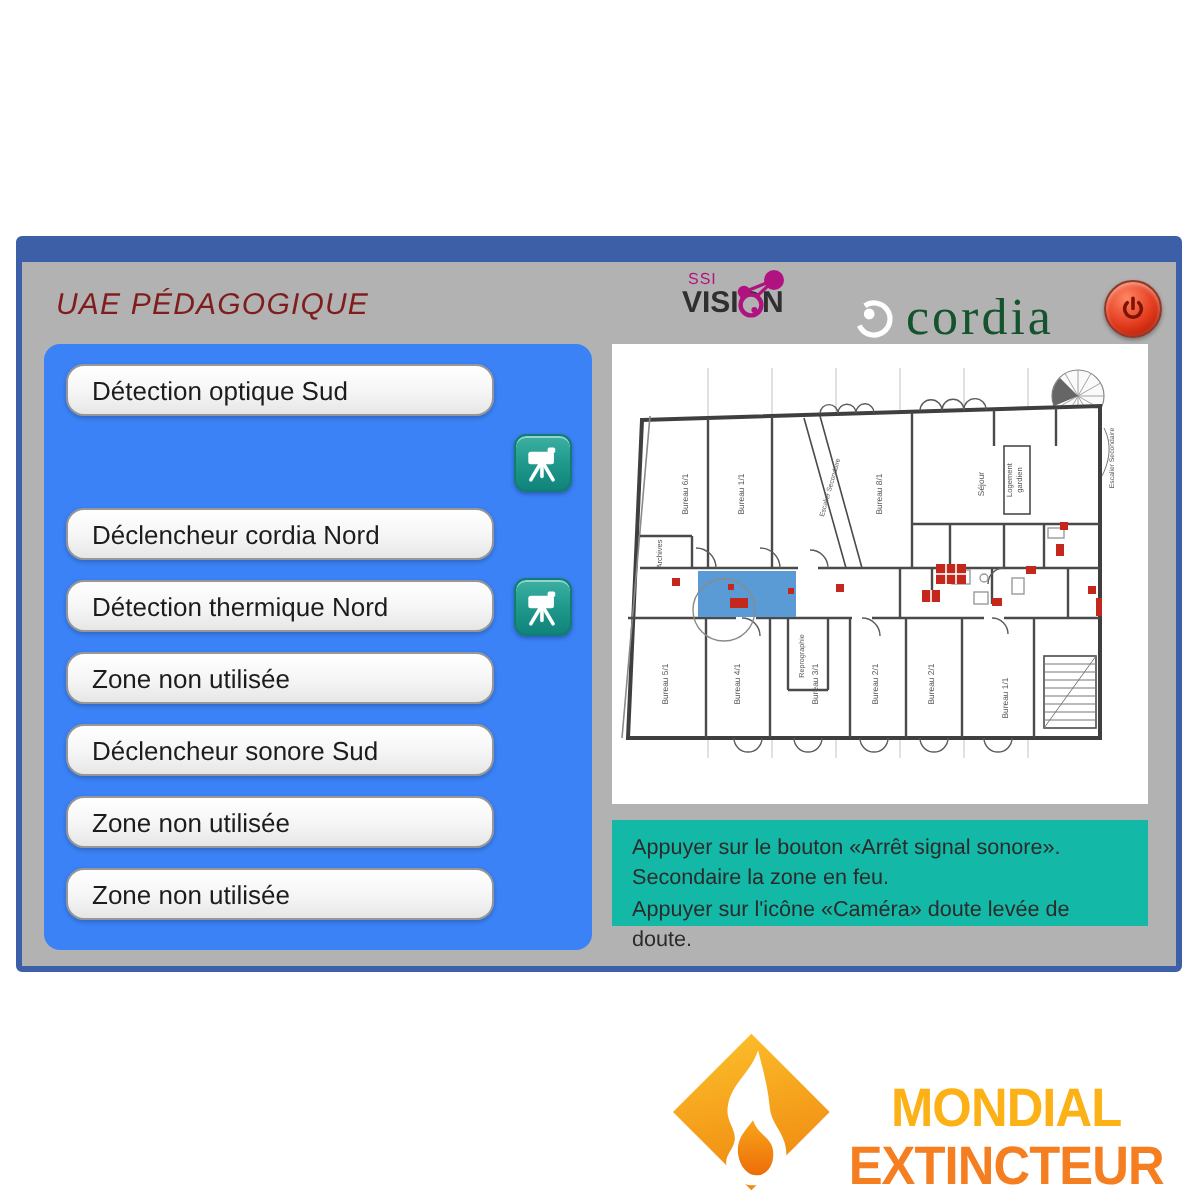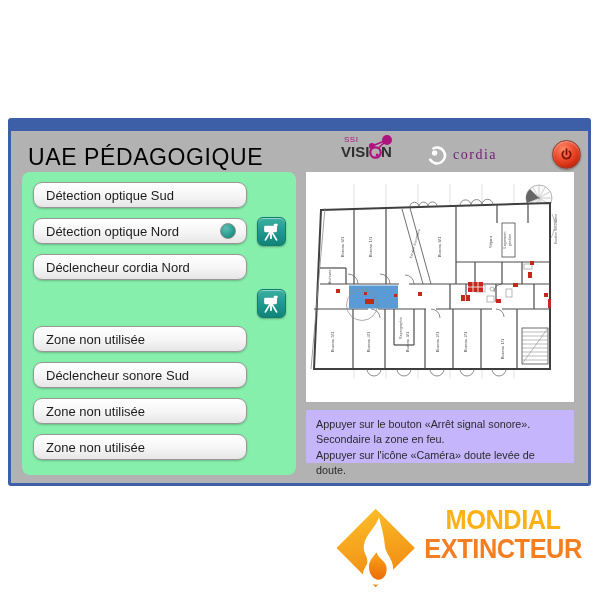--- a/index.html
+++ b/index.html
@@ -5,65 +5,65 @@
   html,body{margin:0;padding:0;}
   body{width:600px;height:600px;position:relative;background:#ffffff;
        font-family:"Liberation Sans",sans-serif;overflow:hidden;}
 
   
   .window{position:absolute;left:8px;top:118px;width:577px;height:352px;
           background:#b2b2b2;border:3px solid #3d5fa8;border-top-width:13px;
           border-radius:3px;}
   .win-content{position:absolute;inset:0;}
 
-  .title{position:absolute;left:17px;top:13px;font-size:23px;color:#000000;
-         letter-spacing:.6px;font-weight:400;white-space:nowrap;}
+  .title{position:absolute;left:17px;top:13px;font-size:15px;color:#7f1d1d;
+         letter-spacing:.6px;font-weight:400;white-space:nowrap;font-style:italic;}
 
   
   .ssi{position:absolute;left:330px;top:4px;width:58px;height:34px;}
   .ssi-top{position:absolute;left:3px;top:0;font-size:8px;font-weight:normal;color:#b0137f;letter-spacing:.5px;}
   .ssi-main{position:absolute;left:0;top:8px;font-size:15px;font-weight:bold;color:#2f2f2f;letter-spacing:0;}
   .ssi svg{position:absolute;left:0;top:0;overflow:visible;}
 
   
   .cordia{position:absolute;left:415px;top:13px;display:flex;align-items:center;gap:5px;}
-  .cordia-text{font-family:"Liberation Serif",serif;font-size:14px;color:#701a75;
+  .cordia-text{font-family:"Liberation Serif",serif;font-size:26px;color:#14532d;
                letter-spacing:1.5px;font-weight:500;text-align:center;}
 
   
   .power{position:absolute;left:541px;top:9px;width:27px;height:27px;border-radius:50%;
          background:radial-gradient(circle at 38% 30%, #ff8664, #e23a1c 55%, #a21504 95%);
          border:1px solid #8f3b2c;display:flex;align-items:center;justify-content:center;
          box-shadow:0 1px 2px rgba(0,0,0,.35), inset 0 1px 2px rgba(255,255,255,.5);cursor:pointer;}
 
   
   .zone-panel{position:absolute;left:11px;top:41px;width:274px;height:303px;
-              background:#86efac;border-radius:8px;box-sizing:border-box;padding-top:10px;}
+              background:#3b82f6;border-radius:8px;box-sizing:border-box;padding-top:10px;}
   .zone-row{display:flex;align-items:center;height:26px;margin:0 10px 10px 11px;}
   .zone-btn{flex:0 0 214px;height:26px;box-sizing:border-box;position:relative;
             border:1px solid #979797;border-radius:9px;
             background:linear-gradient(180deg,#ffffff 0%,#f5f5f5 55%,#e6e6e6 100%);
             display:flex;align-items:center;padding:0 12px;font-size:13px;color:#1c1c1c;
             box-shadow:0 1px 2px rgba(0,0,0,.22), inset 0 1px 0 #fff;cursor:pointer;white-space:nowrap;}
   .indicator{position:absolute;right:10px;top:50%;transform:translateY(-50%);
              width:14px;height:14px;border-radius:50%;border:1px solid #8e8e8e;
              background:radial-gradient(circle at 35% 30%, #5cc0b2, #27988d 62%, #12786d);}
   .cam-btn{margin-left:auto;width:27px;height:27px;border-radius:6px;border:1px solid #117c72;
            background:linear-gradient(180deg,#3cb0a2 0%,#1f998c 50%,#11837a 100%);
            display:flex;align-items:center;justify-content:center;
            box-shadow:0 1px 2px rgba(0,0,0,.3), inset 0 1px 0 rgba(255,255,255,.45);cursor:pointer;}
 
   
   .plan-panel{position:absolute;left:295px;top:41px;width:268px;height:230px;background:#fff;}
   .plan-panel svg{display:block;}
-  .instructions{position:absolute;left:295px;top:279px;width:268px;height:53px;background:#c4b5fd;
+  .instructions{position:absolute;left:295px;top:279px;width:268px;height:53px;background:#14b8a6;
                 box-sizing:border-box;padding:7px 10px;font-size:10.8px;color:#2b2b2b;line-height:1.42;}
 
   
-  .brand{position:absolute;left:334px;top:506px;width:262px;height:92px;display:flex;align-items:flex-start;}
+  .brand{position:absolute;left:334px;top:506px;width:262px;height:92px;display:flex;align-items:flex-end;}
   .brand-text{transform:scaleX(.94);transform-origin:left center;margin-left:4px;text-align:center;width:176px;}
   .brand-l1{font-size:27px;font-weight:bold;letter-spacing:-.5px;line-height:1.08;}
   .brand-l2{font-size:27px;font-weight:bold;letter-spacing:-.5px;line-height:1.08;}
 
   .plan-label{fill:#555;font-family:"Liberation Sans",sans-serif;}
 </style>
 </head>
 <body>
 
 <div class="window">
@@ -101,42 +101,41 @@
 
     <div class="zone-panel">
 
       <div class="zone-row">
         <div class="zone-btn">
           <span>Détection optique Sud</span>
         </div>
       </div>
 
       <div class="zone-row">
-        <div class="zone-btn">
-          <span>Détection optique Nord</span>
-          <span class="indicator"></span>
-        </div>
         <div class="cam-btn">
           <svg width="21" height="21" viewBox="0 0 20 20">
             <rect x="3" y="4.6" width="12.2" height="6" rx="1.2" fill="#ffffff"></rect>
             <rect x="12.2" y="2.6" width="3.6" height="2.6" rx="0.8" fill="#ffffff"></rect>
             <line x1="8.6" y1="10.6" x2="4.2" y2="18" stroke="#ffffff" stroke-width="1.7" stroke-linecap="round"></line>
             <line x1="10.4" y1="10.6" x2="14.8" y2="18" stroke="#ffffff" stroke-width="1.7" stroke-linecap="round"></line>
             <line x1="9.5" y1="10.6" x2="9.5" y2="16.4" stroke="#ffffff" stroke-width="1.7" stroke-linecap="round"></line>
           </svg>
         </div>
       </div>
 
       <div class="zone-row">
         <div class="zone-btn">
           <span>Déclencheur cordia Nord</span>
         </div>
       </div>
 
       <div class="zone-row">
+        <div class="zone-btn">
+          <span>Détection thermique Nord</span>
+        </div>
         <div class="cam-btn">
           <svg width="21" height="21" viewBox="0 0 20 20">
             <rect x="3" y="4.6" width="12.2" height="6" rx="1.2" fill="#ffffff"></rect>
             <rect x="12.2" y="2.6" width="3.6" height="2.6" rx="0.8" fill="#ffffff"></rect>
             <line x1="8.6" y1="10.6" x2="4.2" y2="18" stroke="#ffffff" stroke-width="1.7" stroke-linecap="round"></line>
             <line x1="10.4" y1="10.6" x2="14.8" y2="18" stroke="#ffffff" stroke-width="1.7" stroke-linecap="round"></line>
             <line x1="9.5" y1="10.6" x2="9.5" y2="16.4" stroke="#ffffff" stroke-width="1.7" stroke-linecap="round"></line>
           </svg>
         </div>
       </div>

